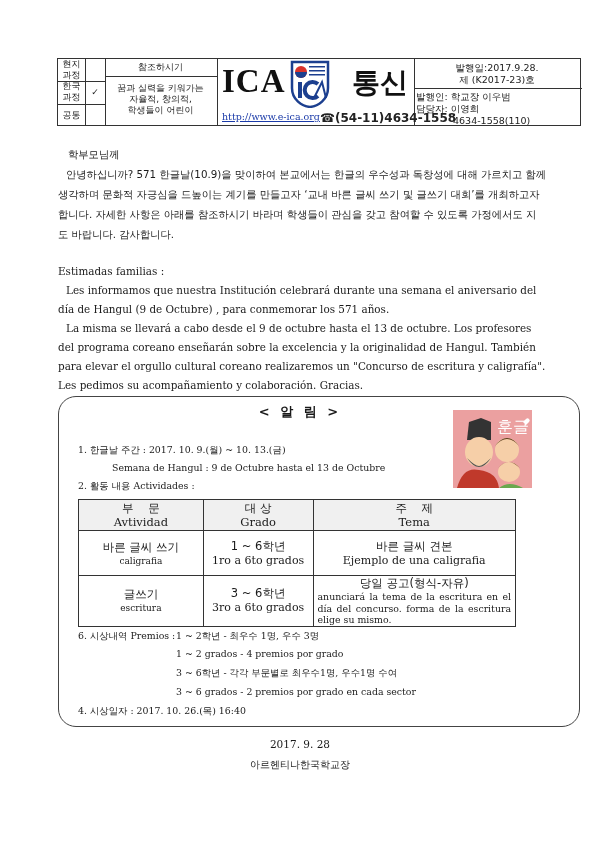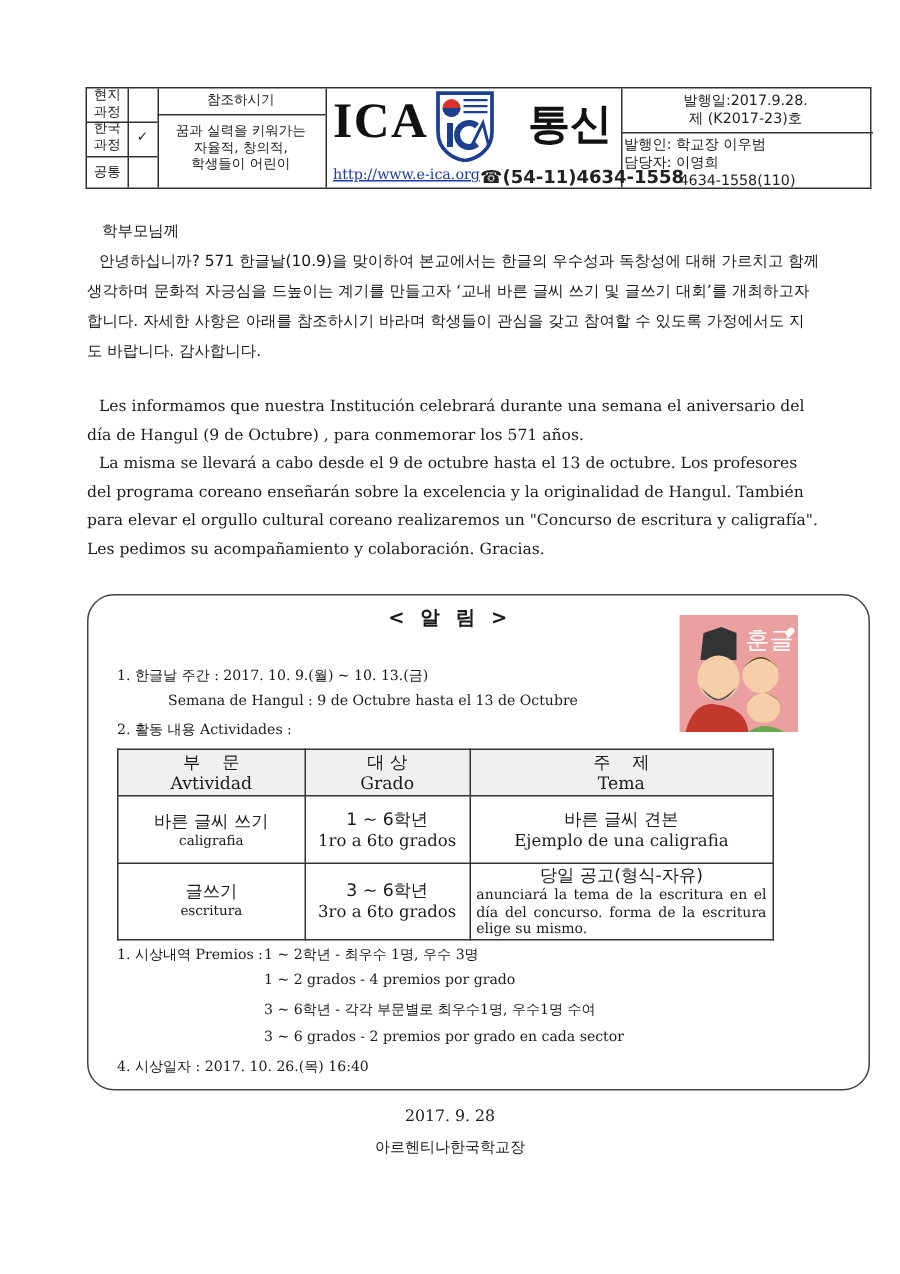--- a/index.html
+++ b/index.html
@@ -92,20 +92,21 @@
 
 <div class="body-text kor" style="top:144px;">
   <p class="p" style="padding-left:10px">학부모님께</p>
   <p class="p indent">안녕하십니까? 571 한글날(10.9)을 맞이하여 본교에서는 한글의 우수성과 독창성에 대해 가르치고 함께</p>
   <p class="p">생각하며 문화적 자긍심을 드높이는 계기를 만들고자 ‘교내 바른 글씨 쓰기 및 글쓰기 대회’를 개최하고자</p>
   <p class="p">합니다. 자세한 사항은 아래를 참조하시기 바라며 학생들이 관심을 갖고 참여할 수 있도록 가정에서도 지</p>
   <p class="p">도 바랍니다. 감사합니다.</p>
 </div>
 
 <div class="body-text" style="top:262px; line-height:19px; font-size:10.4px;">
+  <p class="p">Estimadas familias :</p>
   <p class="p indent">Les informamos que nuestra Institución celebrará durante una semana el aniversario del</p>
   <p class="p">día de Hangul (9 de Octubre) , para conmemorar los 571 años.</p>
   <p class="p indent">La misma se llevará a cabo desde el 9 de octubre hasta el 13 de octubre. Los profesores</p>
   <p class="p">del programa coreano enseñarán sobre la excelencia y la originalidad de Hangul. También</p>
   <p class="p">para elevar el orgullo cultural coreano realizaremos un "Concurso de escritura y caligrafía".</p>
   <p class="p">Les pedimos su acompañamiento y colaboración. Gracias.</p>
 </div>
 
 <div class="box"></div>
 <div class="notice-title">&lt; 알 림 &gt;</div>
@@ -176,21 +177,21 @@
           <div class="s11">3ro a 6to grados</div>
         </td>
     <td>
           <div class="k12">당일 공고(형식-자유)</div>
           <div class="tema-small">anunciará la tema de la escritura en el día del concurso. forma de la escritura elige su mismo.</div>
         </td>
   </tr>
 </tbody>
   </table>
 
-<div class="list-line" style="left:78px; top:630px;">1. 시상내역 Premios :</div>
+<div class="list-line" style="left:78px; top:630px;">6. 시상내역 Premios :</div>
 <div class="list-line" style="left:176px; top:630px;">1 ~ 2학년 - 최우수 1명, 우수 3명</div>
 <div class="list-line" style="left:176px; top:648px;">1 ~ 2 grados - 4 premios por grado</div>
 <div class="list-line" style="left:176px; top:667px;">3 ~ 6학년 - 각각 부문별로 최우수1명, 우수1명 수여</div>
 <div class="list-line" style="left:176px; top:686px;">3 ~ 6 grados - 2 premios por grado en cada sector</div>
 <div class="list-line" style="left:78px; top:705px;">4. 시상일자 : 2017. 10. 26.(목) 16:40</div>
 
 <div class="abs" style="left:0; width:600px; top:738px; text-align:center; font-size:10.5px;">2017. 9. 28</div>
 <div class="abs" style="left:0; width:600px; top:758px; text-align:center; font-family:'DejaVu Sans', sans-serif; font-size:10px;">아르헨티나한국학교장</div>
 
 </body></html>

